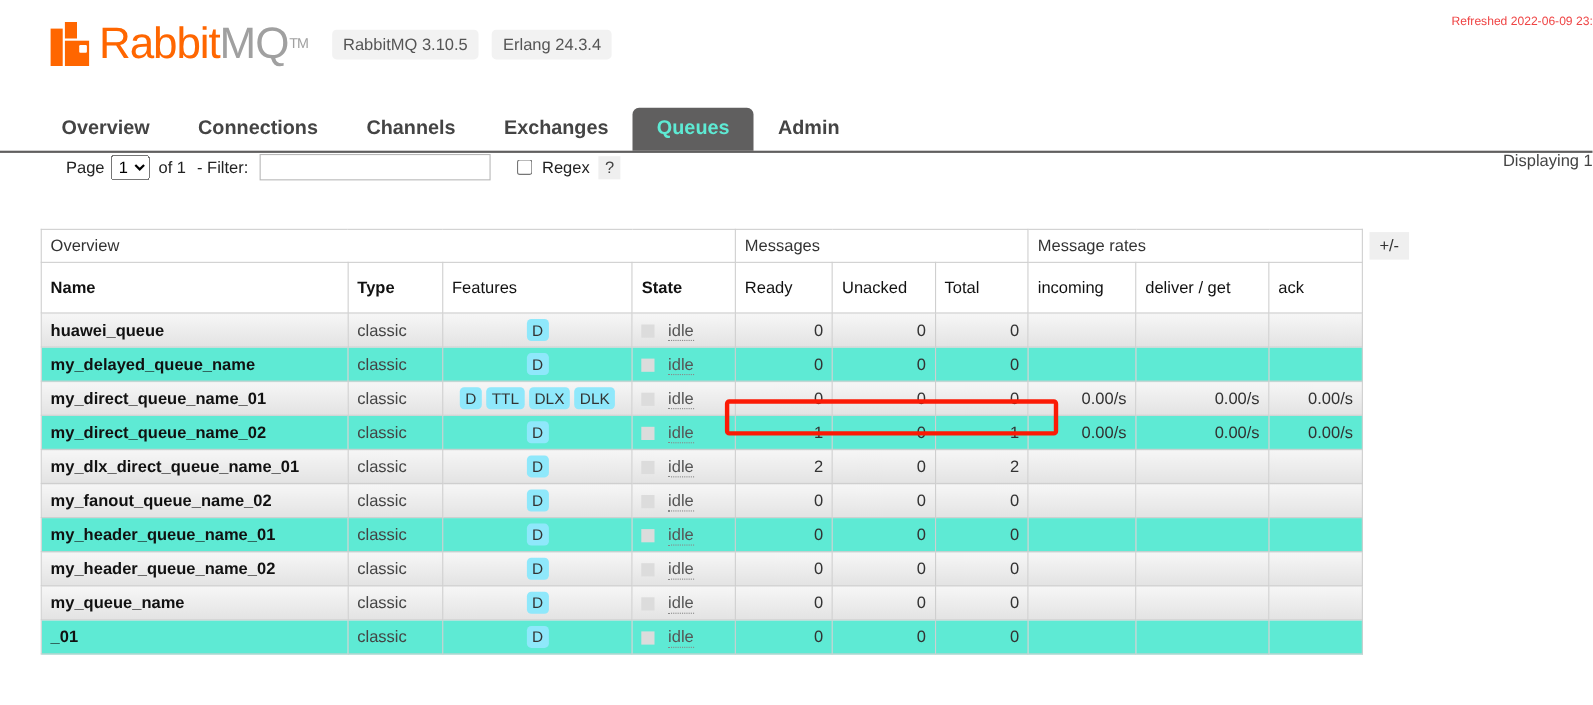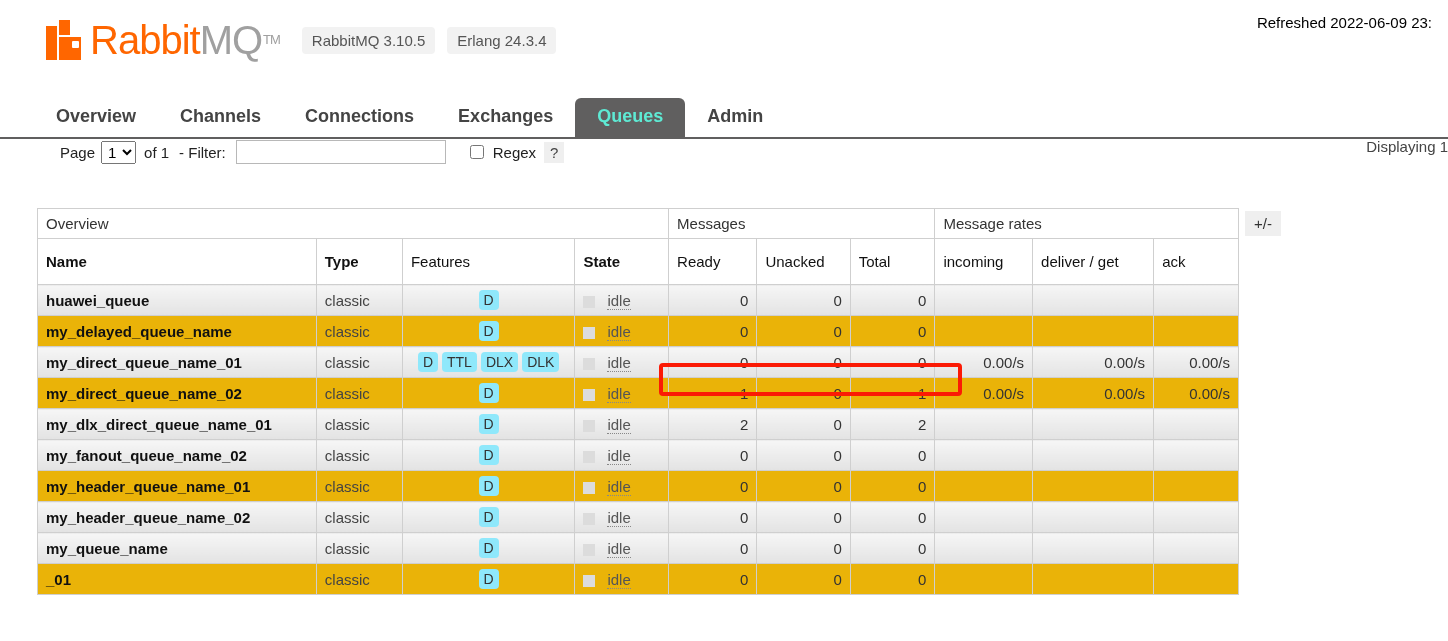--- a/index.html
+++ b/index.html
@@ -13,23 +13,23 @@
     width: 1448px;
     height: 641px;
     overflow: hidden;
     background: #ffffff;
   }
 
   
   #refreshed {
     position: absolute;
     top: 14px;
-    right: 16px;
-    font-size: 15px;
-    color: #000000;
+    right: 0px;
+    font-size: 11px;
+    color: #ef4444;
     white-space: nowrap;
   }
   #logo-block {
     position: absolute;
     left: 46px;
     top: 20px;
     display: flex;
     align-items: flex-end;
   }
   .logo-mark {
@@ -160,21 +160,21 @@
     text-align: left;
     color: #111;
     padding: 14px 8px;
     white-space: nowrap;
   }
   tr.col-head th.sortable { font-weight: bold; cursor: pointer; }
   tr.col-head th.plain { font-weight: normal; }
   tr.col-head th.num { text-align: left; font-weight: normal; }
 
   tbody tr.odd td { background: linear-gradient(#f6f6f6, #e3e3e3); }
-  tbody tr.even td { background: #eab308; }
+  tbody tr.even td { background: #5eead4; }
 
   td.name { font-weight: bold; color: #111; white-space: nowrap; }
   td.name span { cursor: pointer; }
   td.type { color: #444; white-space: nowrap; }
   td.features { text-align: center; white-space: nowrap; }
   td.state { white-space: nowrap; }
   td.num { text-align: right; color: #333; white-space: nowrap; }
 
   .feat {
     display: inline-block;
@@ -254,22 +254,22 @@
     </div>
     <div class="logo-word"><span class="logo-rabbit">Rabbit</span><span class="logo-mq">MQ</span><span class="logo-tm">TM</span></div>
     <div class="version-pills">
       <span class="pill">RabbitMQ 3.10.5</span>
       <span class="pill">Erlang 24.3.4</span>
     </div>
   </div>
 
   <div id="tabs">
     <div class="tab">Overview</div>
+    <div class="tab">Connections</div>
     <div class="tab">Channels</div>
-    <div class="tab">Connections</div>
     <div class="tab">Exchanges</div>
     <div class="tab active">Queues</div>
     <div class="tab">Admin</div>
   </div>
   <div id="tabs-rule"></div>
 
   <div id="filterbar">
     <span class="lbl">Page</span>
     <select id="page-select"><option value="1">1</option></select>
     <span id="of-label">of 1</span>

